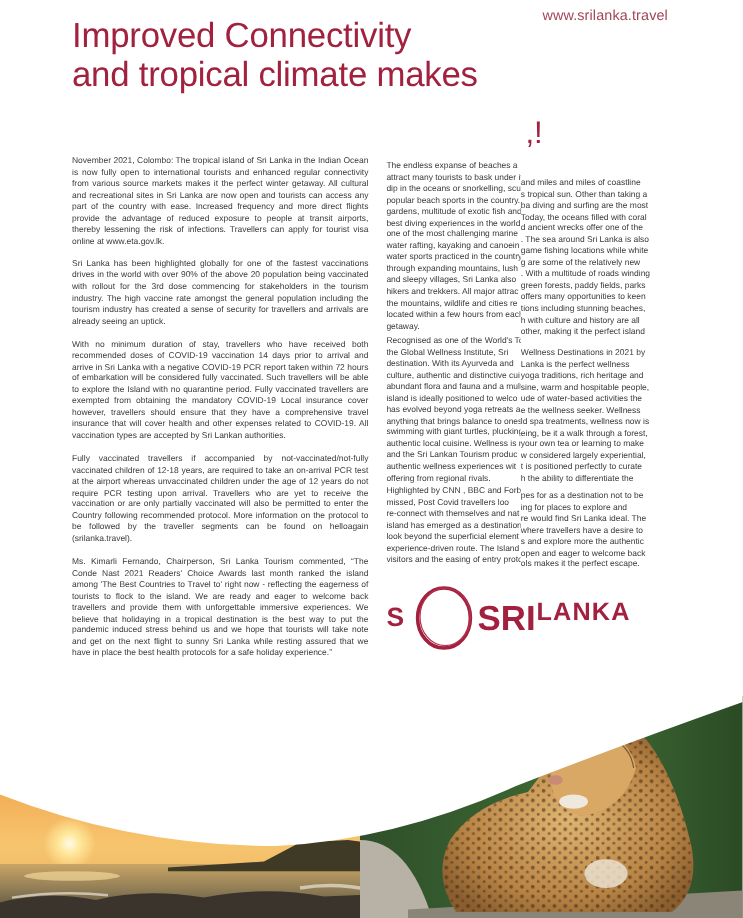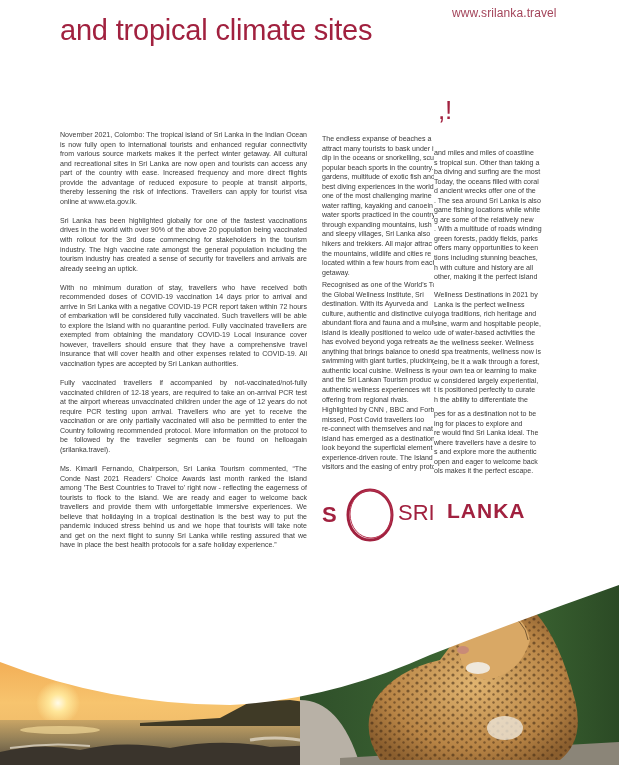--- a/index.html
+++ b/index.html
@@ -33,32 +33,33 @@
     .rblock .l { position: absolute; left: 0; top: 0; width: 112px; overflow: hidden; white-space: nowrap; background: #fff; }
     .rblock .r { position: absolute; left: 112px; width: 140px; text-align: justify; background: #fff; }
     .rblock .row { display: block; height: 9.55px; white-space: nowrap; overflow: hidden; }
     .rblock .r .row { text-align: left; }
 
     .logo {
       position: absolute; left: 320px; top: 486px; width: 220px; height: 56px;
     }
     .logo .s1 { position: absolute; left: 2px; top: 16px; font-size: 22px; color: #a1213f; font-weight: bold; }
     .logo svg { position: absolute; left: 20px; top: 0; }
-    .logo .sri { position: absolute; left: 78px; top: 14px; font-size: 22px; color: #a1213f; font-weight: normal; }
+    .logo .sri { position: absolute; left: 78px; top: 14px; font-size: 29px; color: #a1213f; font-weight: bold; }
     .logo .lanka { position: absolute; left: 127px; top: 13px; font-size: 21px; color: #a1213f; font-weight: bold; letter-spacing: 1px; }
 
     .photos { position: absolute; left: 0; top: 560px; width: 619px; height: 205px; }
   </style>
 </head>
 <body>
 
 <div class="url">www.srilanka.travel</div>
 
 <h1 class="headline">
-  <span class="line">and tropical climate sites</span>
+  <span class="line">Improved Connectivity</span>
+  <span class="line">and tropical climate makes</span>
   <span class="excl">,!</span>
 </h1>
 
 <div class="col col-left">
   <p>November 2021, Colombo: The tropical island of Sri Lanka in the Indian Ocean is now fully open to international tourists and enhanced regular connectivity from various source markets makes it the perfect winter getaway. All cultural and recreational sites in Sri Lanka are now open and tourists can access any part of the country with ease. Increased frequency and more direct flights provide the advantage of reduced exposure to people at transit airports, thereby lessening the risk of infections. Travellers can apply for tourist visa online at www.eta.gov.lk.</p>
   <p>Sri Lanka has been highlighted globally for one of the fastest vaccinations drives in the world with over 90% of the above 20 population being vaccinated with rollout for the 3rd dose commencing for stakeholders in the tourism industry. The high vaccine rate amongst the general population including the tourism industry has created a sense of security for travellers and arrivals are already seeing an uptick.</p>
   <p>With no minimum duration of stay, travellers who have received both recommended doses of COVID-19 vaccination 14 days prior to arrival and arrive in Sri Lanka with a negative COVID-19 PCR report taken within 72 hours of embarkation will be considered fully vaccinated. Such travellers will be able to explore the Island with no quarantine period. Fully vaccinated travellers are exempted from obtaining the mandatory COVID-19 Local insurance cover however, travellers should ensure that they have a comprehensive travel insurance that will cover health and other expenses related to COVID-19. All vaccination types are accepted by Sri Lankan authorities.</p>
   <p>Fully vaccinated travellers if accompanied by not-vaccinated/not-fully vaccinated children of 12-18 years, are required to take an on-arrival PCR test at the airport whereas unvaccinated children under the age of 12 years do not require PCR testing upon arrival. Travellers who are yet to receive the vaccination or are only partially vaccinated will also be permitted to enter the Country following recommended protocol. More information on the protocol to be followed by the traveller segments can be found on helloagain (srilanka.travel).</p>
   <p>Ms. Kimarli Fernando, Chairperson, Sri Lanka Tourism commented, “The Conde Nast 2021 Readers' Choice Awards last month ranked the island among 'The Best Countries to Travel to' right now - reflecting the eagerness of tourists to flock to the island. We are ready and eager to welcome back travellers and provide them with unforgettable immersive experiences. We believe that holidaying in a tropical destination is the best way to put the pandemic induced stress behind us and we hope that tourists will take note and get on the next flight to sunny Sri Lanka while resting assured that we have in place the best health protocols for a safe holiday experience.”</p>
   <p>Despite its compact size, Sri Lanka boasts of one of the highest rates of biological endemism in the world - whether in plants or animals - and is included among the top five biodiversity hotspots in the world. Teeming with wildlife parks and the surrounding ocean being home to large families of cetaceans including the mighty blue whales, sperm whales and playful dolphins – the island is a paradise for wildlife enthusiasts and birdwatchers.</p>

